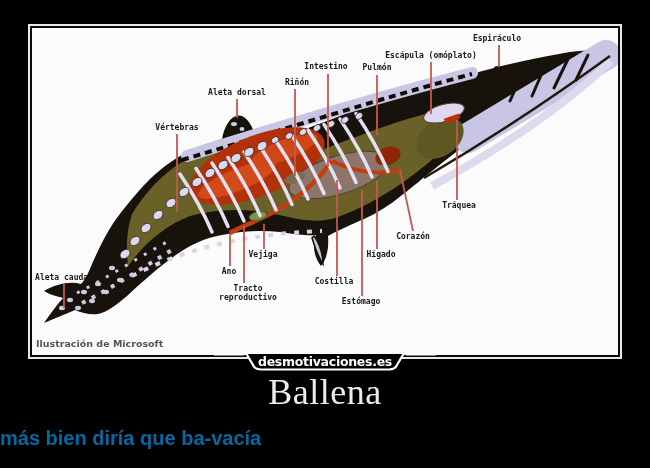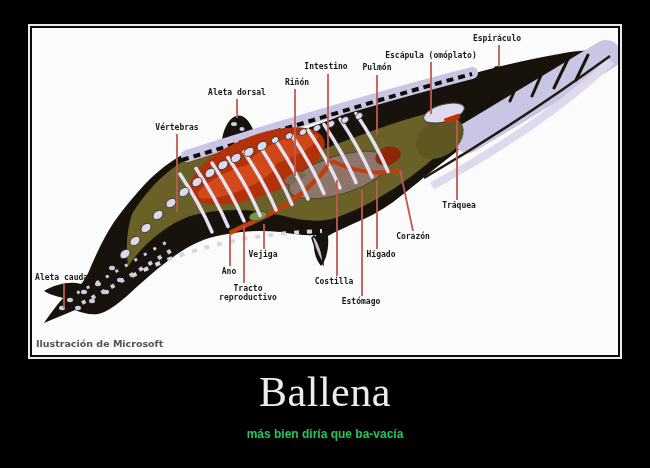--- a/index.html
+++ b/index.html
@@ -8,25 +8,25 @@
   .photo{position:absolute;left:30px;top:26px;width:590px;height:331px;
          box-sizing:border-box;background:#fbfbfb;border:2px solid #0a0a0a;
          box-shadow:0 0 0 2px #e9e9e9;font-weight:bold;}
   .photo svg{position:absolute;left:0;top:0;width:586px;height:327px;display:block;}
   .lbl{font-family:"DejaVu Sans Mono",monospace;font-size:8px;fill:#181818;text-anchor:middle;}
   .credit{font-family:"DejaVu Sans",sans-serif;font-size:9.5px;fill:#55544e;}
   .wm-row{position:absolute;left:0;top:351px;width:100%;display:flex;justify-content:center;}
   .wm-text{font-family:"DejaVu Sans",sans-serif;font-weight:bold;font-size:13px;fill:#fdfdfd;
            text-anchor:middle;letter-spacing:-0.3px;}
   .title{position:absolute;left:0;top:372px;width:100%;text-align:center;
-         font-family:"Liberation Serif","DejaVu Serif",serif;font-size:42px;line-height:40px;
+         font-family:"Liberation Serif","DejaVu Serif",serif;font-size:36px;line-height:40px;
          color:#ececec;letter-spacing:0.5px;}
-  .subtitle{position:absolute;left:0;top:427px;width:100%;text-align:center;
-            font-family:"Liberation Sans",sans-serif;font-weight:bold;font-size:12px;
-            color:#22c55e;}
+  .subtitle{position:absolute;left:0;top:427px;width:100%;text-align:left;
+            font-family:"Liberation Sans",sans-serif;font-weight:bold;font-size:20px;
+            color:#0369a1;}
 </style>
 </head>
 <body>
 
 <div class="poster">
 
   <div class="photo">
     <svg viewBox="0 0 586 327">
       <g>
 
@@ -177,16 +177,24 @@
           <line x1="212" y1="198" x2="212" y2="255" stroke="#c05a50" stroke-width="1.8"></line>
           <text x="216" y="263" class="lbl" fill="#181818"><tspan x="216" dy="0">Tracto</tspan><tspan x="216" dy="9">reproductivo</tspan></text>
           <line x1="32" y1="256" x2="32" y2="280" stroke="#c05a50" stroke-width="1.8"></line>
           <text x="32" y="252" class="lbl" fill="#181818">Aleta caudal</text>
         </g>
 
       <text class="credit" x="4" y="319">Ilustración de Microsoft</text>
     </svg>
   </div>
 
+  <div class="wm-row">
+    <svg width="230" height="22" viewBox="0 0 230 22">
+      <rect x="4" y="1.5" width="30" height="3" fill="#fdfdfd"></rect>
+      <rect x="196" y="1.5" width="30" height="3" fill="#fdfdfd"></rect>
+      <path d="M36,2 L194,2 L187,14 Q185,18.5 179,18.5 L51,18.5 Q45,18.5 43,14 Z" fill="#000" stroke="#fcfcfc" stroke-width="2.2"></path>
+      <text class="wm-text" x="115" y="14.5" textLength="134" lengthAdjust="spacingAndGlyphs">desmotivaciones.es</text>
+    </svg>
+  </div>
 
   <div class="title">Ballena</div>
   <div class="subtitle">más bien diría que ba-vacía</div>
 </div>
 
 </body></html>

